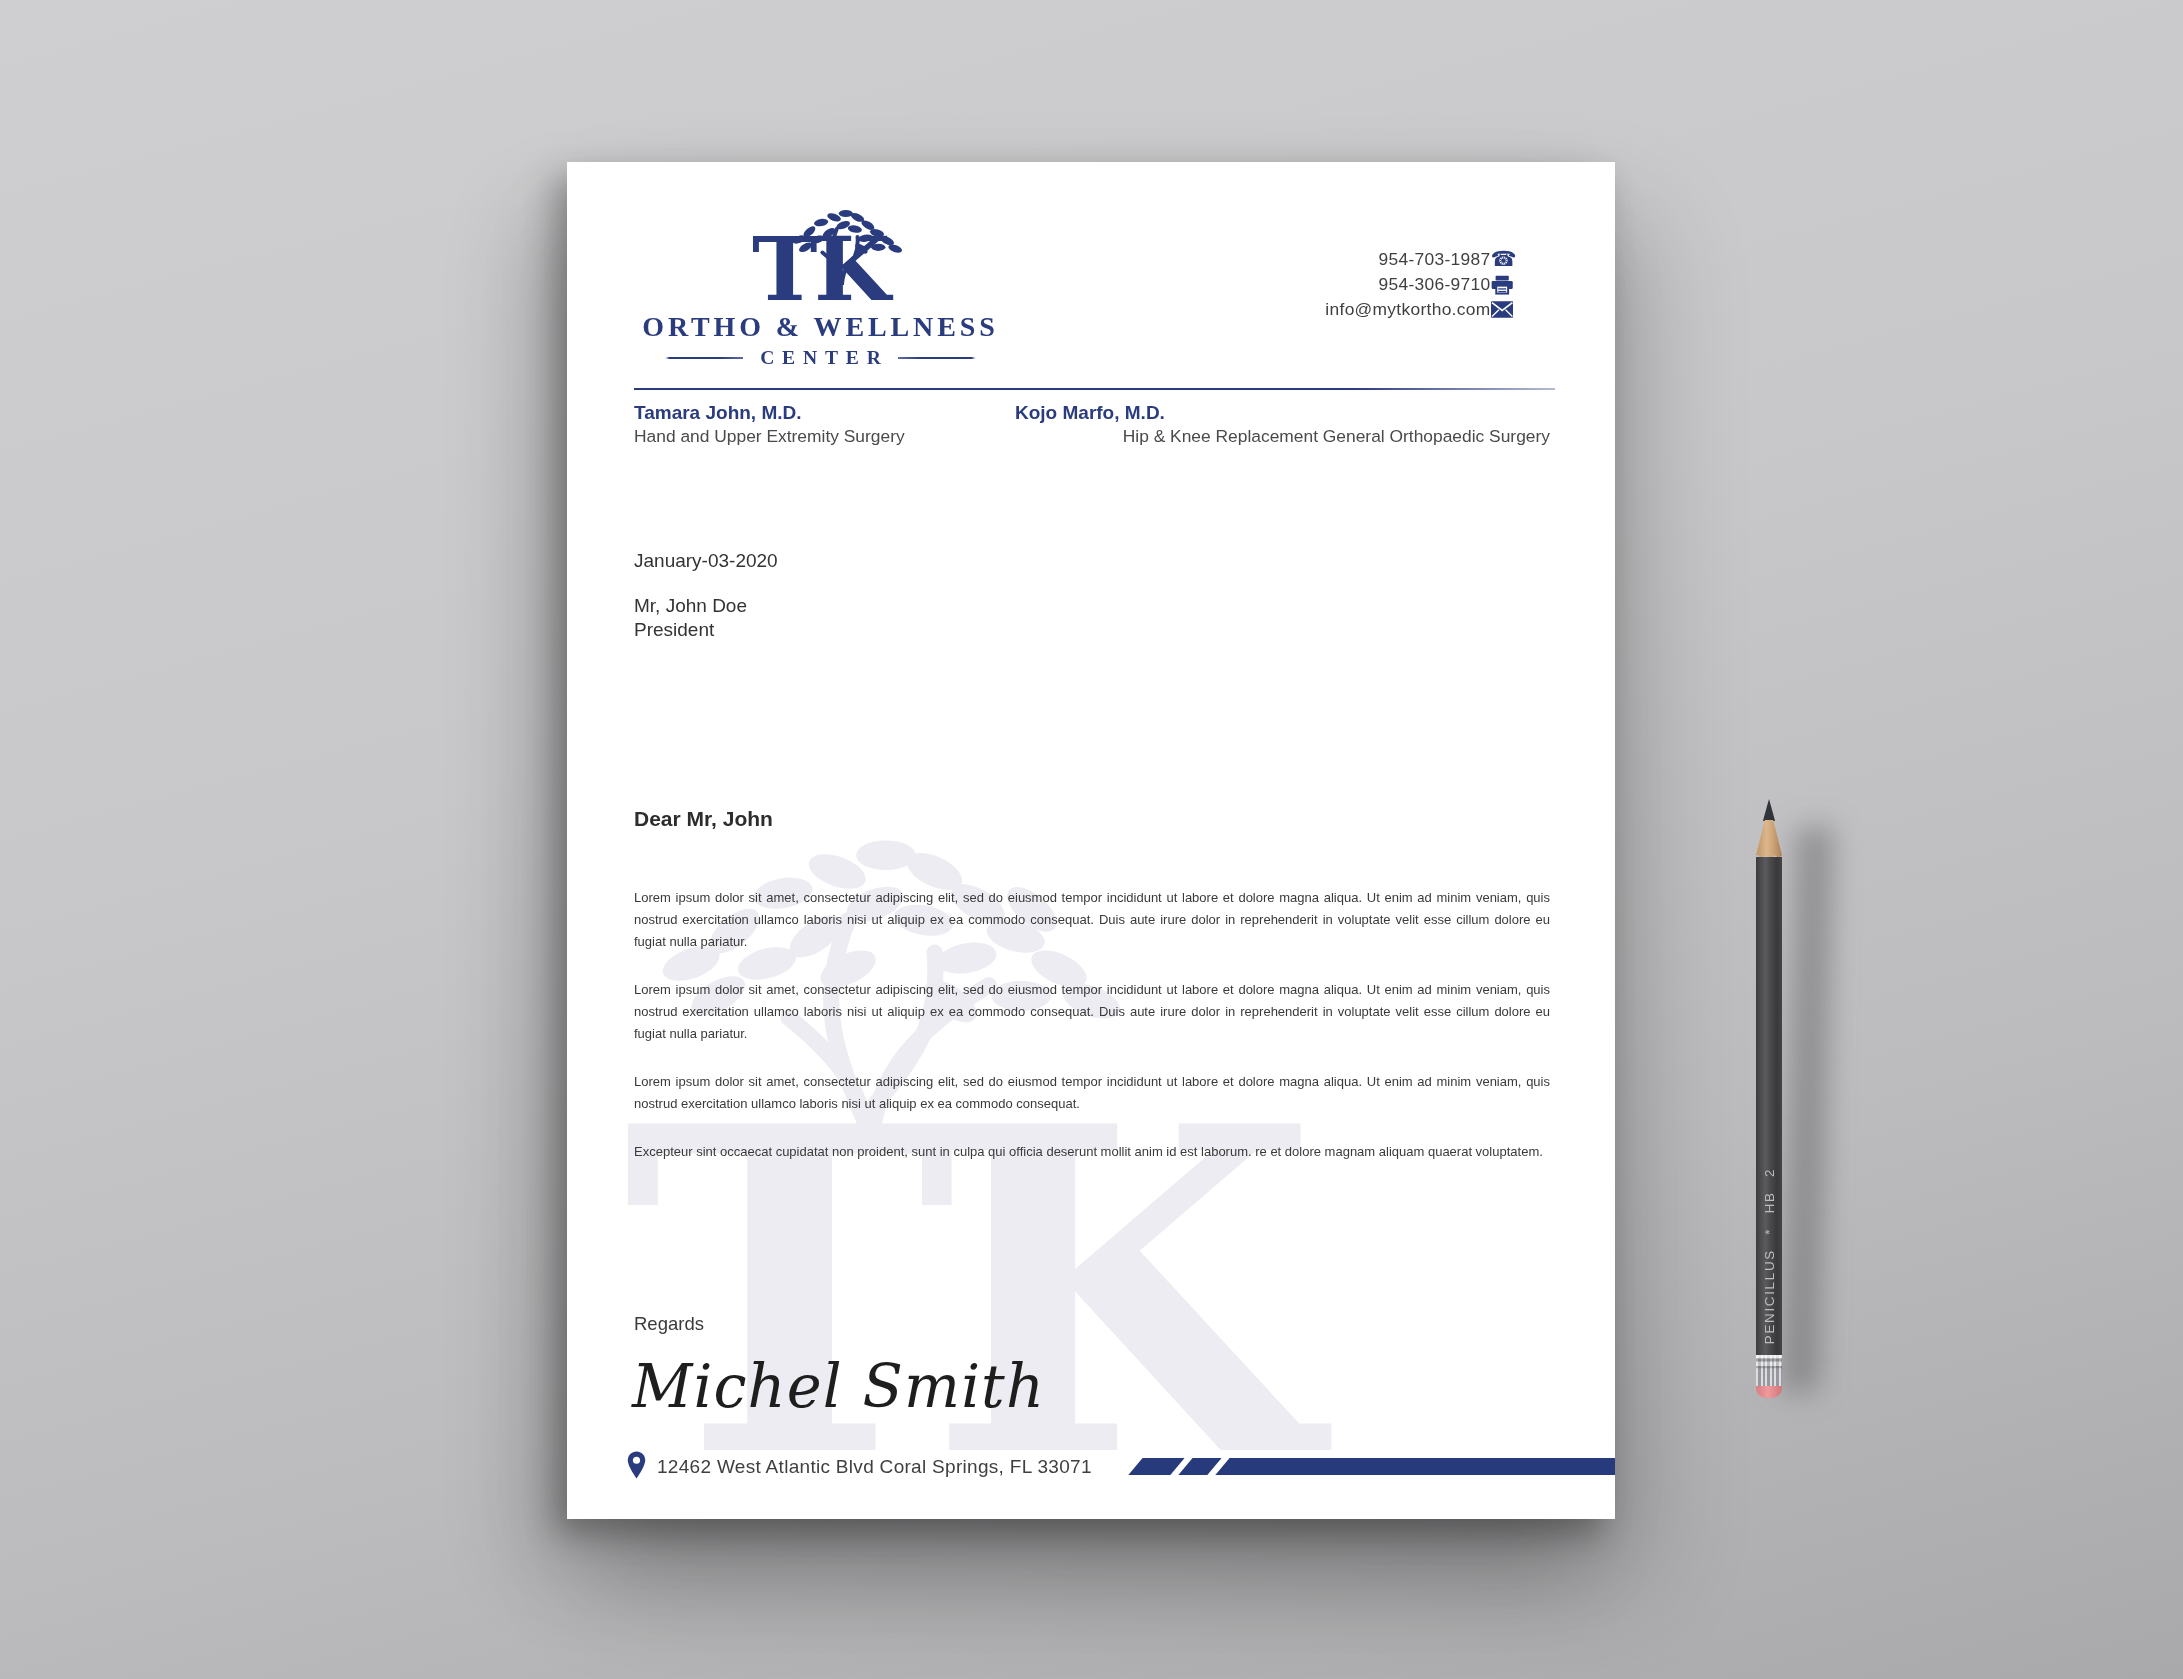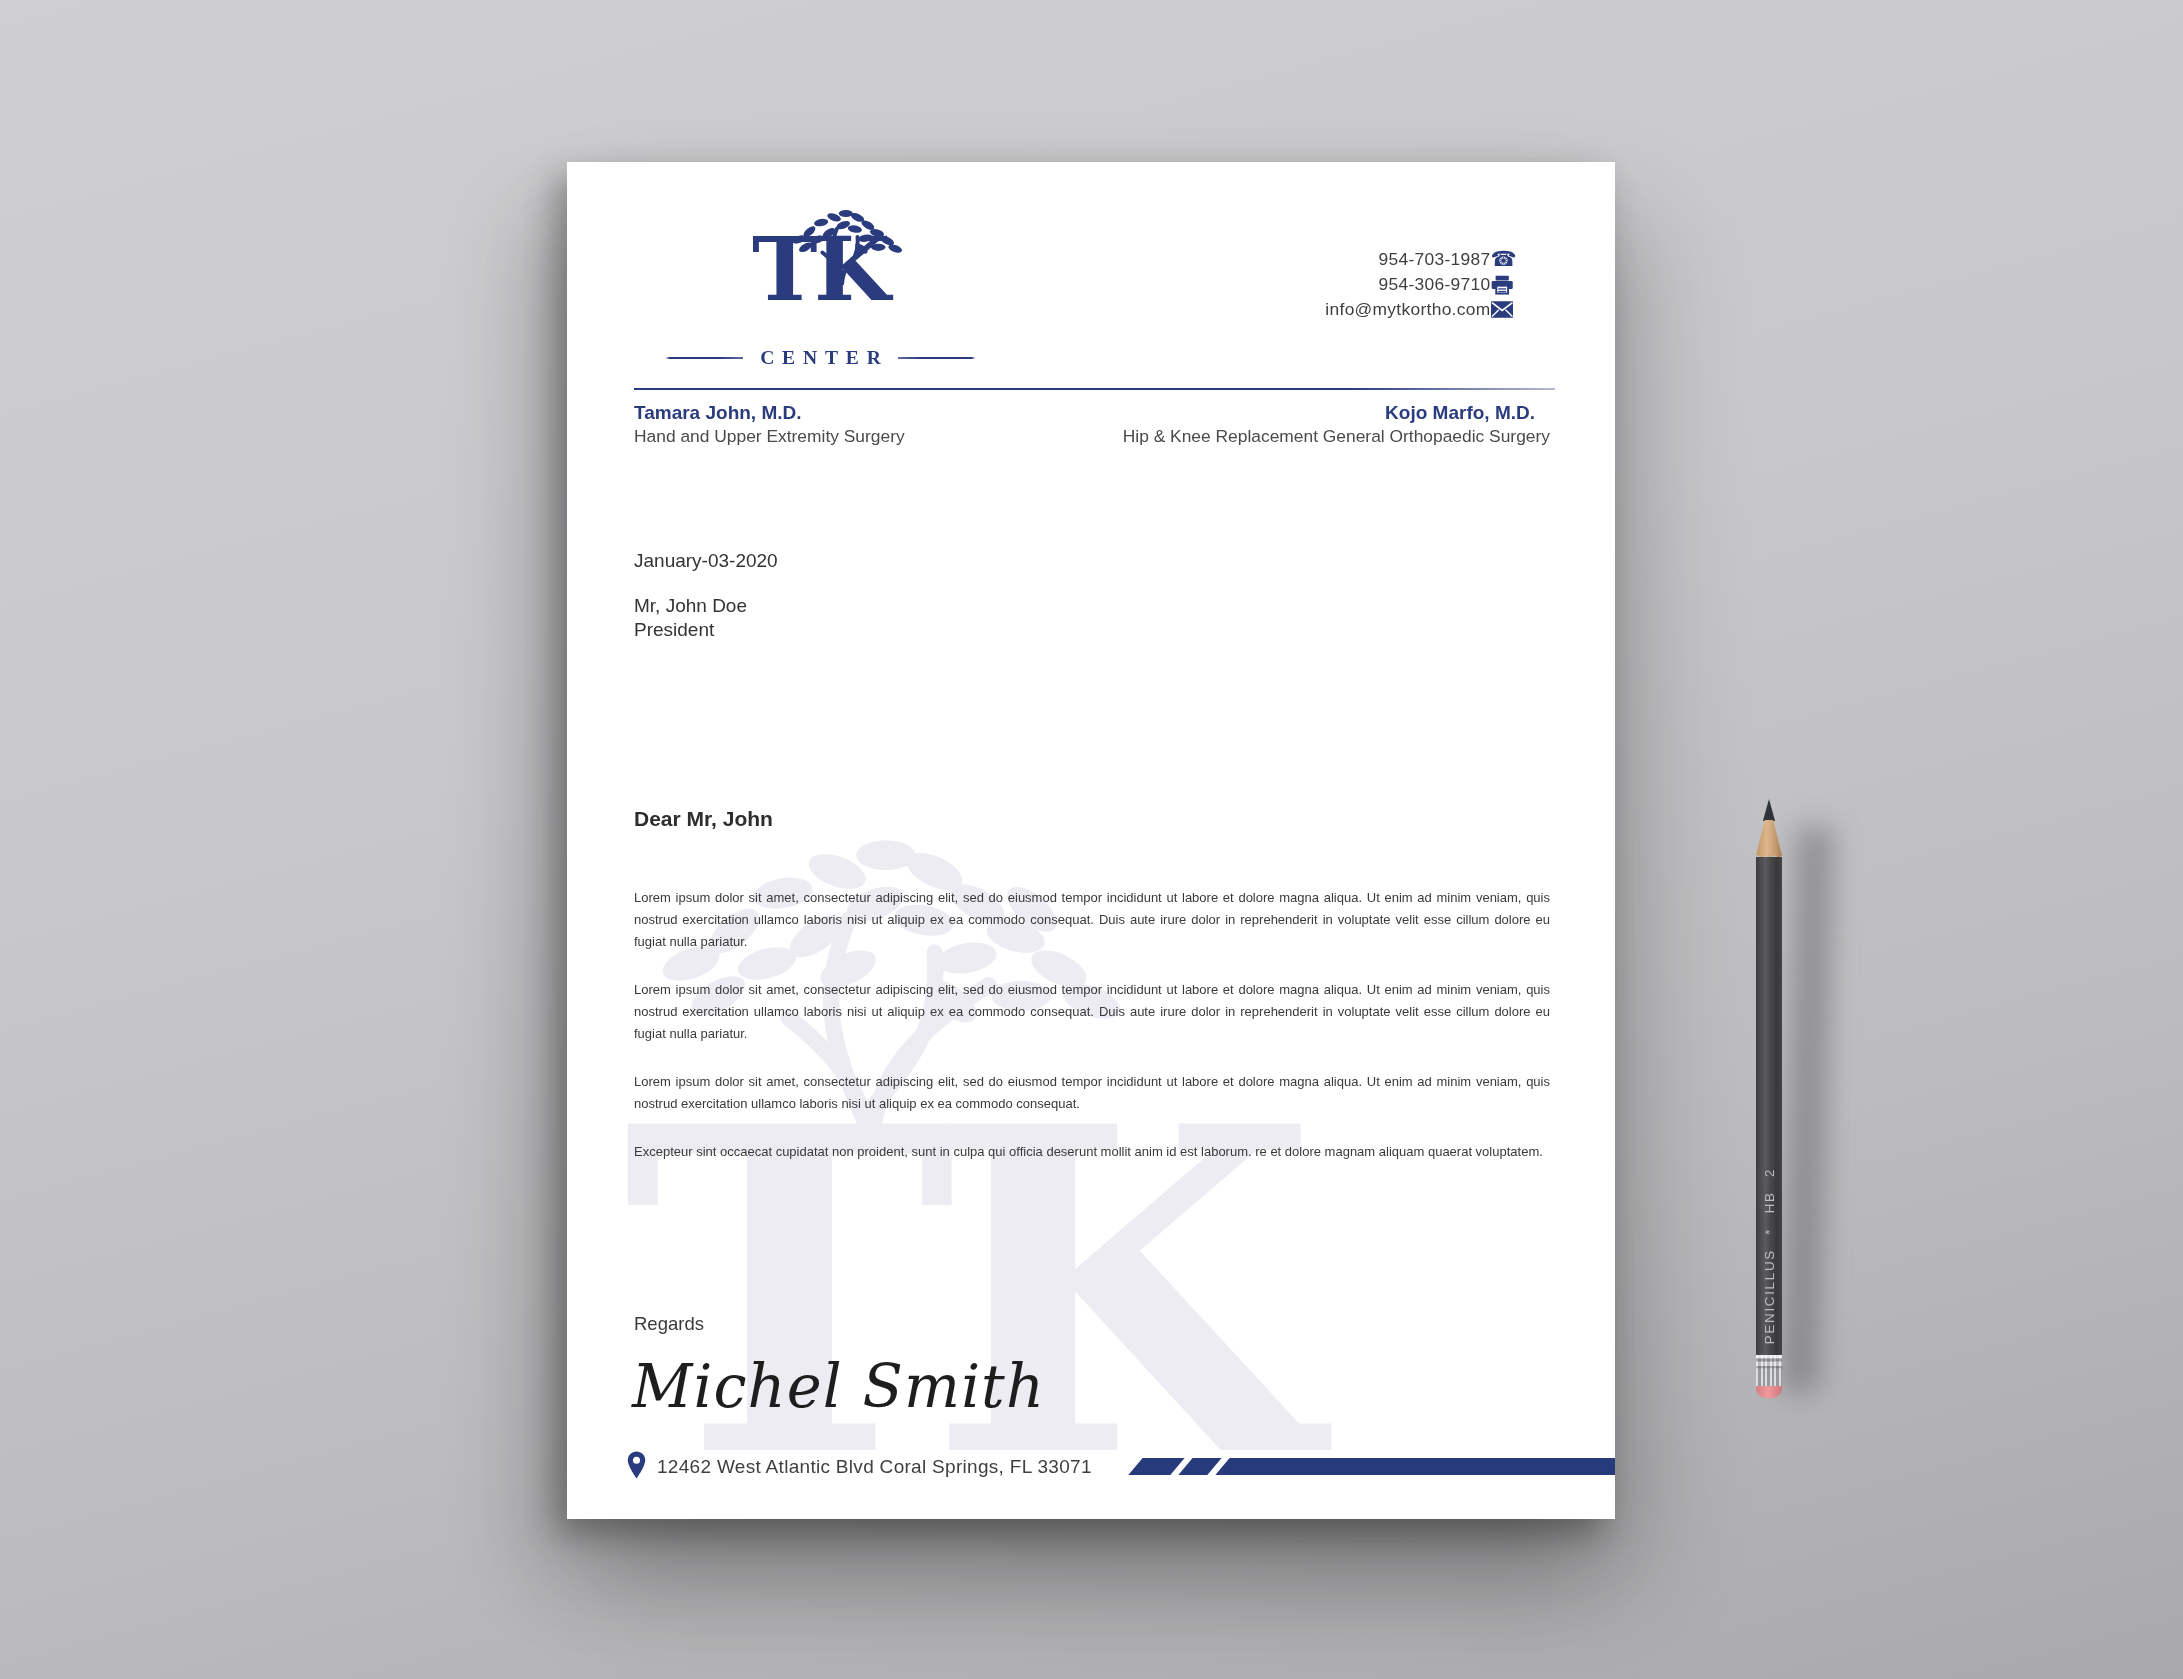--- a/index.html
+++ b/index.html
@@ -52,21 +52,21 @@
   .contact-row .txt{font-size:17.4px;color:#3f3f3f;letter-spacing:0.3px;}
   .contact-row .ic{width:23.5px;display:flex;justify-content:flex-start;}
   .glyph-icon{font-family:"DejaVu Sans",sans-serif;font-size:21px;color:#2b3c7e;line-height:1;}
   
   #divider{left:67px;top:226px;width:921px;height:2.2px;
     background:linear-gradient(90deg,#2b3c7e 0%,#2b3c7e 78%,rgba(43,60,126,.35) 100%);}
   .doc-name{font-size:19px;font-weight:bold;color:#2b3c7e;white-space:nowrap;}
   .doc-spec{font-size:17.4px;color:#4a4a4a;white-space:nowrap;}
   #doc-left-name{left:67px;top:240px;}
   #doc-left-spec{left:67px;top:264px;}
-  #doc-right-name{left:433px;top:240px;width:535px;text-align:right;}
+  #doc-right-name{left:448px;top:240px;width:535px;text-align:left;}
   #doc-right-spec{left:448px;top:264px;width:535px;text-align:right;}
   
   .letter-line{font-size:19px;color:#333333;line-height:24px;white-space:nowrap;}
   #date-block{left:67px;top:387px;}
   #recipient-block{left:67px;top:432px;}
   #company-block{left:67px;top:522px;}
   #salutation{left:67px;top:645px;font-size:21px;font-weight:bold;color:#2d2d2d;}
   #body-text{left:67px;top:725px;width:916px;}
   #body-text p{
     margin:0 0 26px 0;font-size:13px;line-height:22px;color:#3a3a3a;
@@ -177,20 +177,21 @@
         <ellipse cx="186" cy="52" rx="11" ry="5.5" transform="rotate(25 186 52)"></ellipse>
         <ellipse cx="152" cy="48" rx="11" ry="5.5" transform="rotate(-10 152 48)"></ellipse>
         <ellipse cx="66" cy="38" rx="11" ry="5.5" transform="rotate(-40 66 38)"></ellipse>
         <ellipse cx="50" cy="50" rx="11" ry="5.5" transform="rotate(-20 50 50)"></ellipse>
         <ellipse cx="198" cy="64" rx="11" ry="5.5" transform="rotate(20 198 64)"></ellipse>
         <ellipse cx="172" cy="62" rx="11" ry="5.5"></ellipse>
         <ellipse cx="146" cy="64" rx="11" ry="5.5" transform="rotate(35 146 64)"></ellipse>
       </g>
     </svg>
     <div id="logo-tk" class="abs">TK</div>
+    <div id="logo-name" class="abs">ORTHO &amp; WELLNESS</div>
     <div id="logo-center-row" class="abs">
       <div class="rule left"></div>
       <div id="logo-center-text">CENTER</div>
       <div class="rule right"></div>
     </div>
 
     <div id="contact" class="abs">
       <div class="contact-row">
         <span class="txt">954-703-1987</span>
         <span class="ic">

